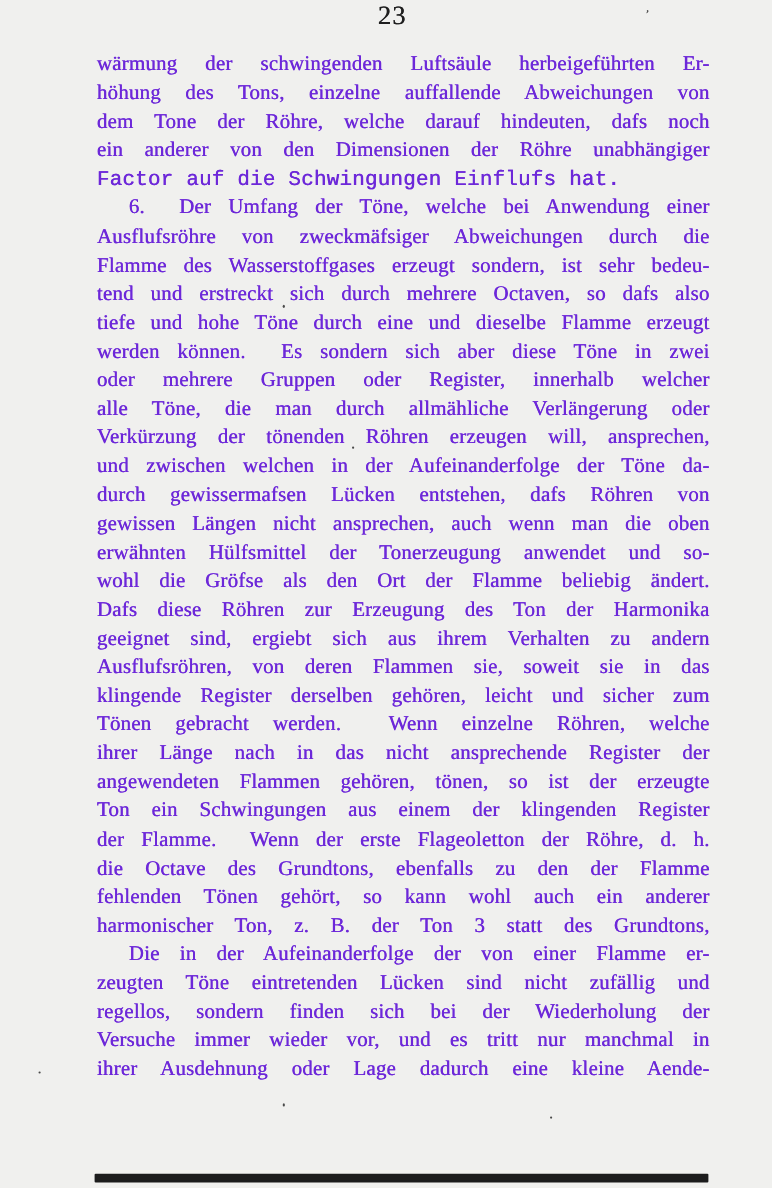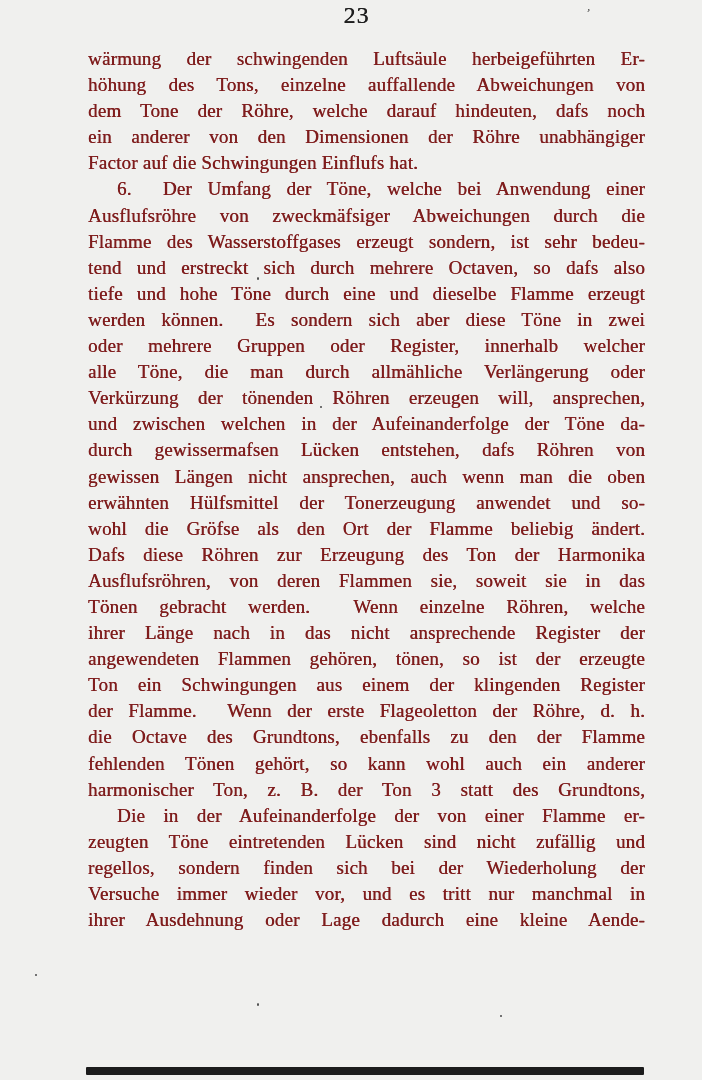--- a/index.html
+++ b/index.html
@@ -42,24 +42,24 @@
   }
   .line {
     height: 26.1px;
     line-height: 26.1px;
     font-size: 19px;
     letter-spacing: 0.2px;
     white-space: nowrap;
     text-align: justify;
     text-align-last: justify;
     text-shadow: 0.35px 0 0 currentColor;
-    color: #7f1d1d;
+    color: #6d28d9;
   }
   .line.indent { padding-left: 29px; }
-  .line.no-justify { text-align-last: left; }
+  .line.no-justify { text-align-last: left; font-family: Liberation Mono, monospace; }
   .speck {
     position: absolute;
     background: #4a4a4a;
     border-radius: 50%;
   }
   .scan-bar {
     position: absolute;
     left: 86px;
     top: 1067px;
     width: 558px;
@@ -92,21 +92,23 @@
       <div class="line">werden können.&nbsp; Es sondern sich aber diese Töne in zwei</div>
       <div class="line">oder mehrere Gruppen oder Register, innerhalb welcher</div>
       <div class="line">alle Töne, die man durch allmähliche Verlängerung oder</div>
       <div class="line">Verkürzung der tönenden Röhren erzeugen will, ansprechen,</div>
       <div class="line">und zwischen welchen in der Aufeinanderfolge der Töne da-</div>
       <div class="line">durch gewissermafsen Lücken entstehen, dafs Röhren von</div>
       <div class="line">gewissen Längen nicht ansprechen, auch wenn man die oben</div>
       <div class="line">erwähnten Hülfsmittel der Tonerzeugung anwendet und so-</div>
       <div class="line">wohl die Gröfse als den Ort der Flamme beliebig ändert.</div>
       <div class="line">Dafs diese Röhren zur Erzeugung des Ton der Harmonika</div>
+      <div class="line">geeignet sind, ergiebt sich aus ihrem Verhalten zu andern</div>
       <div class="line">Ausflufsröhren, von deren Flammen sie, soweit sie in das</div>
+      <div class="line">klingende Register derselben gehören, leicht und sicher zum</div>
       <div class="line">Tönen gebracht werden.&nbsp; Wenn einzelne Röhren, welche</div>
       <div class="line">ihrer Länge nach in das nicht ansprechende Register der</div>
       <div class="line">angewendeten Flammen gehören, tönen, so ist der erzeugte</div>
       <div class="line">Ton ein Schwingungen aus einem der klingenden Register</div>
       <div class="line">der Flamme.&nbsp; Wenn der erste Flageoletton der Röhre, d. h.</div>
       <div class="line">die Octave des Grundtons, ebenfalls zu den der Flamme</div>
       <div class="line">fehlenden Tönen gehört, so kann wohl auch ein anderer</div>
       <div class="line">harmonischer Ton, z. B. der Ton 3 statt des Grundtons,</div>
       <div class="line indent">Die in der Aufeinanderfolge der von einer Flamme er-</div>
       <div class="line">zeugten Töne eintretenden Lücken sind nicht zufällig und</div>

